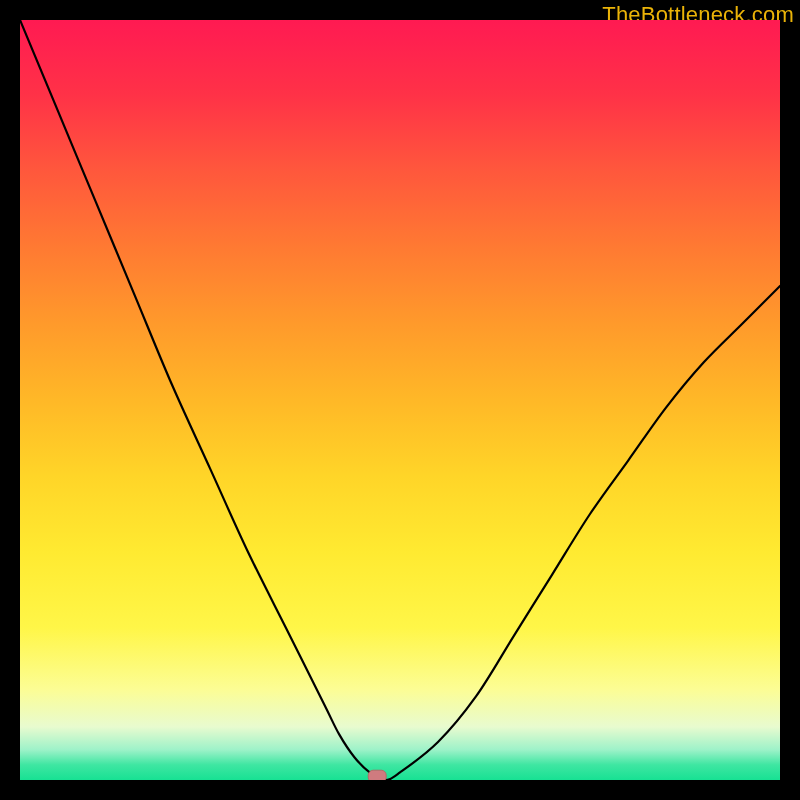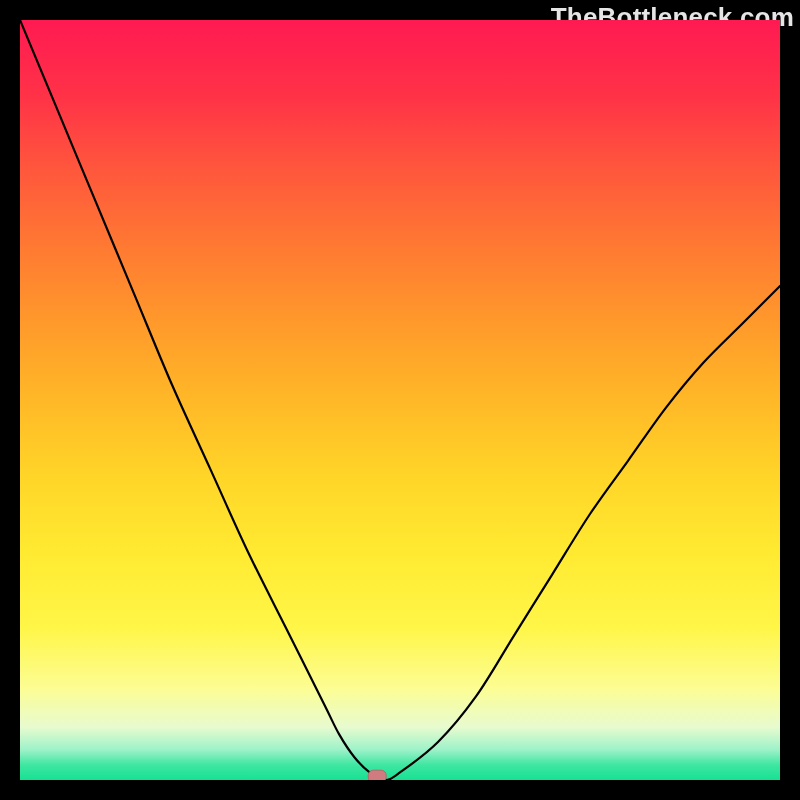--- a/index.html
+++ b/index.html
@@ -41,23 +41,23 @@
       #e8fbcf 93%,
       #9ef2c9 96%,
       #3fe6a2 98%,
       #17e193 100%
     );
   }
   .watermark {
     position: absolute;
     top: 2px;
     right: 6px;
-    color: #e5e5e5;
-    font-size: 26px;
-    font-weight: 700;
+    color: #eab308;
+    font-size: 22px;
+    font-weight: 400;
     letter-spacing: 0.2px;
     user-select: none;
   }
   svg.curve {
     position: absolute;
     left: 0;
     top: 0;
     width: 760px;
     height: 760px;
   }

